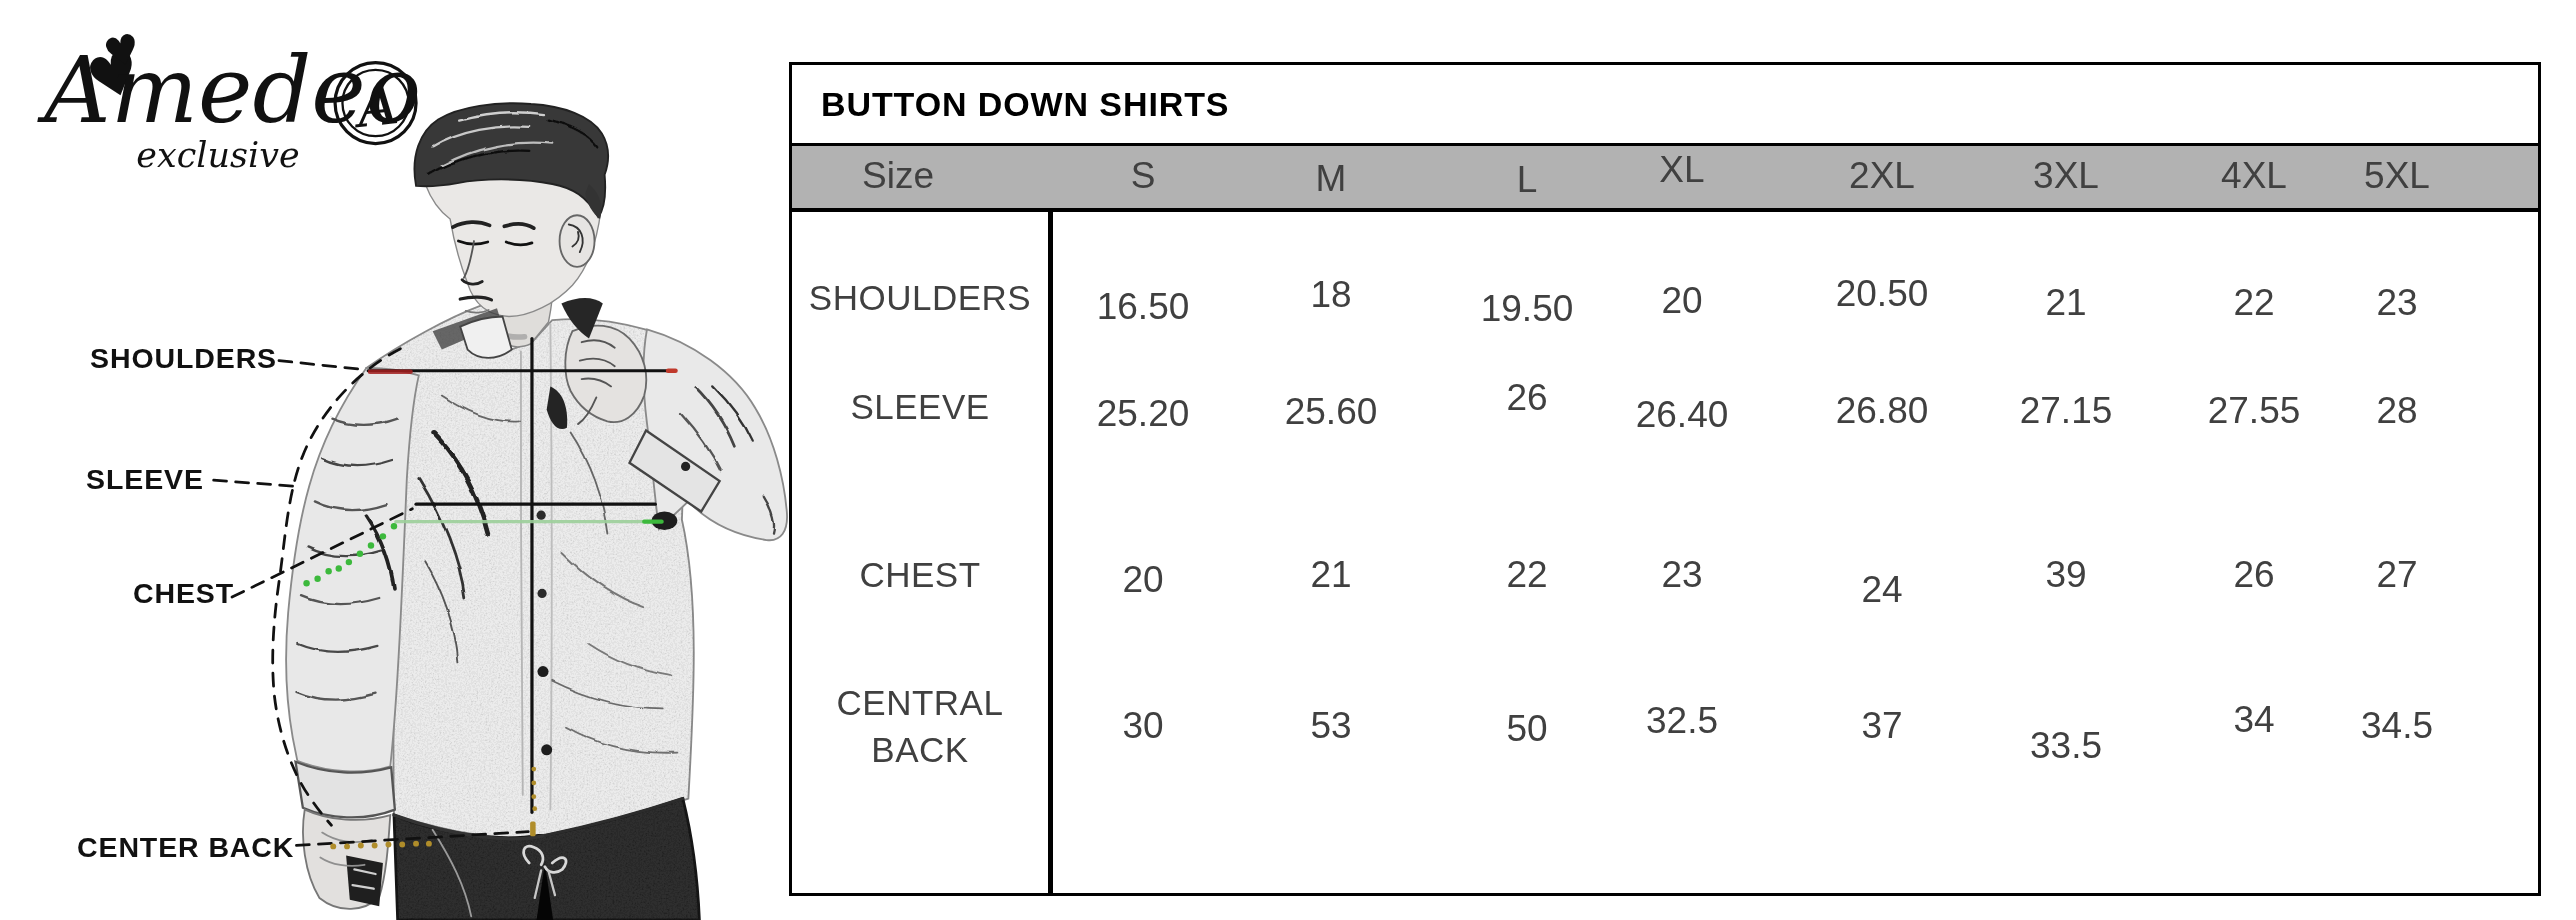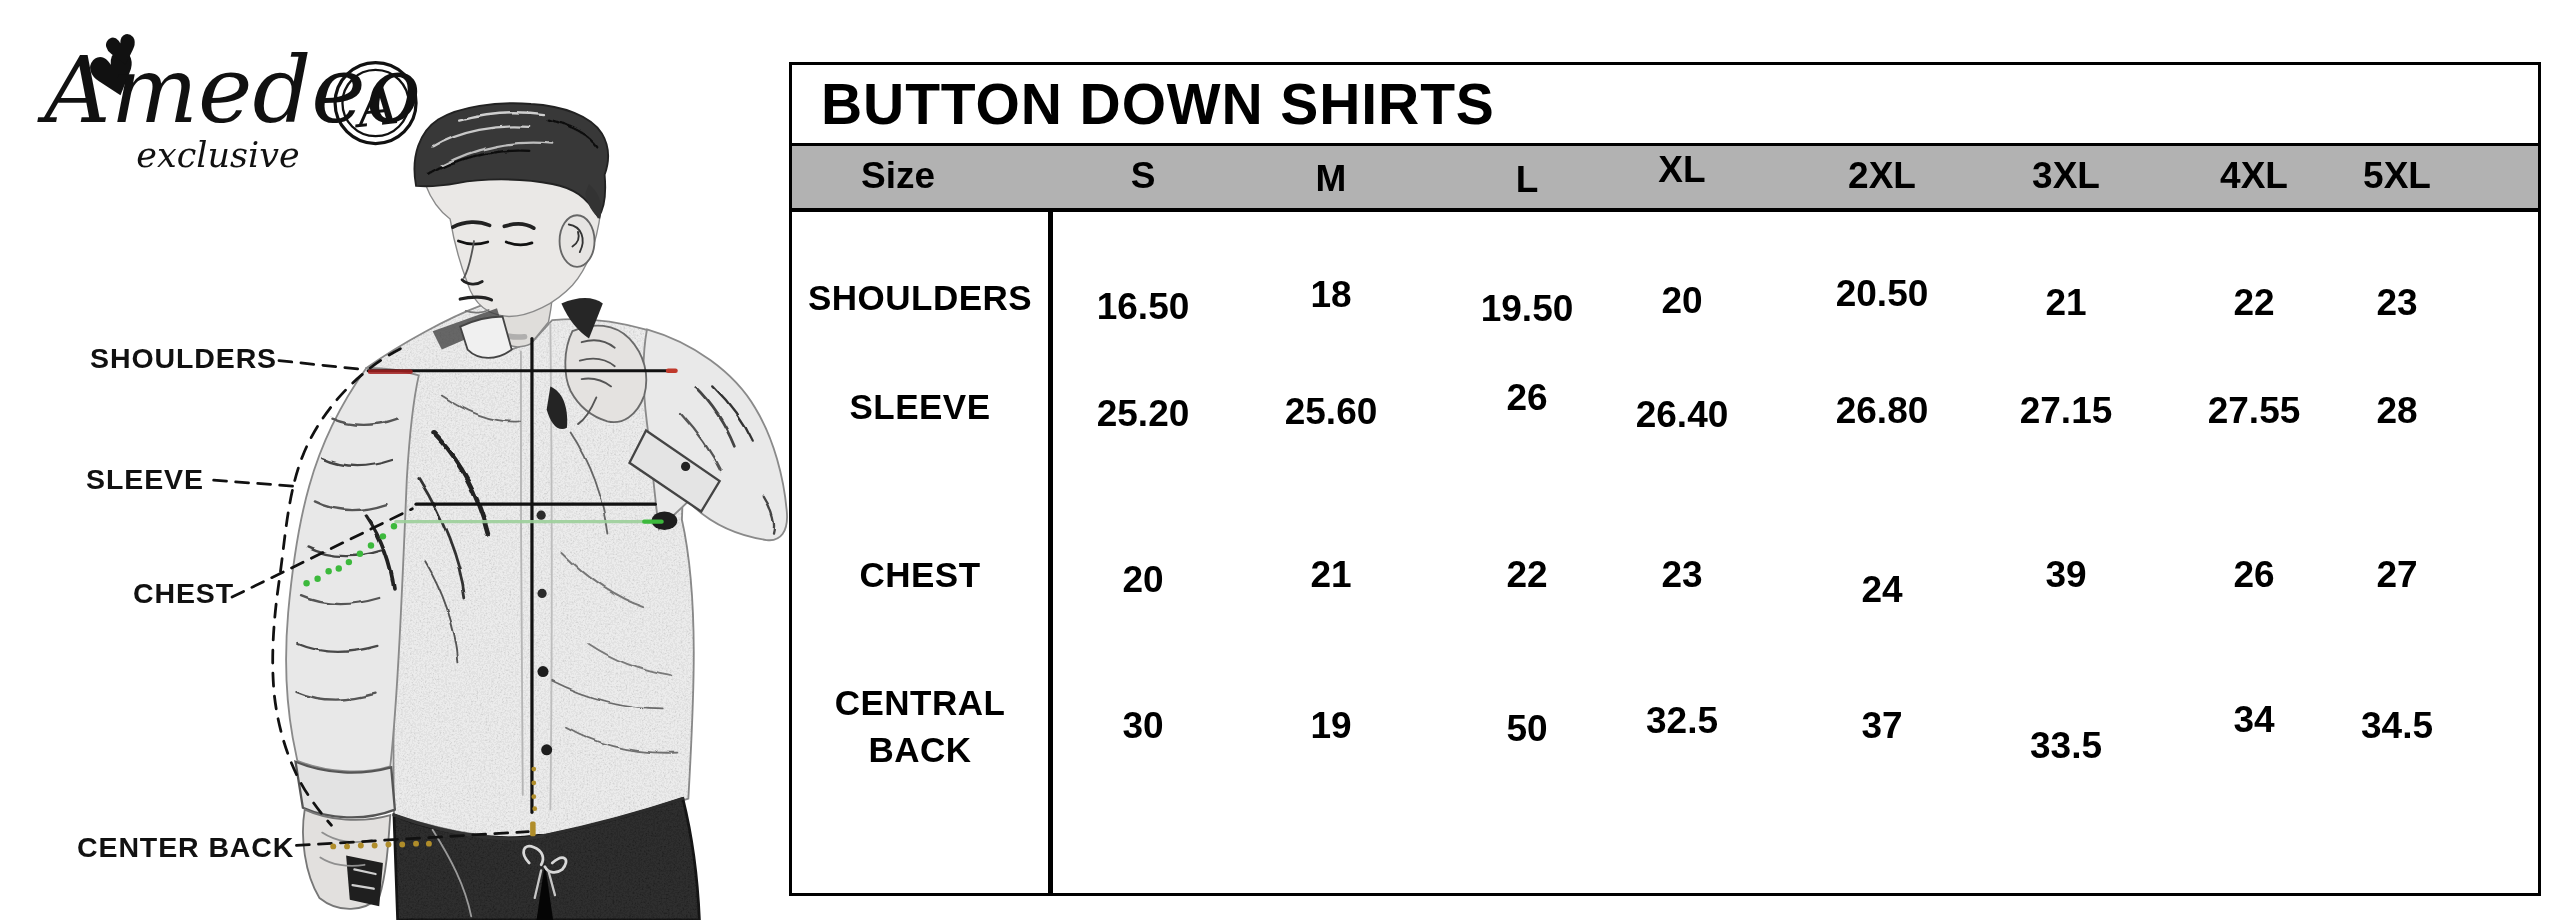--- a/index.html
+++ b/index.html
@@ -22,32 +22,32 @@
   #lbl-centerback{left:77px;top:831px;}
 
   
   .chart{
     position:absolute;left:789px;top:62px;width:1752px;height:834px;
     border:3.7px solid #000;box-sizing:border-box;background:#fff;z-index:2;
   }
   .chart-title-row{position:absolute;left:0;top:0;width:100%;height:78px;}
   .chart-title{
     position:absolute;left:29px;top:39px;transform:translateY(-50%);
-    font-size:57px;font-weight:700;letter-spacing:0.9px;color:#000;white-space:nowrap;text-align:right;
+    font-size:34px;font-weight:700;letter-spacing:0.9px;color:#000;white-space:nowrap;text-align:right;
   }
   .chart-header{
     position:absolute;left:0;top:78px;width:100%;height:69px;box-sizing:border-box;
     background:#b2b2b2;border-top:3.7px solid #000;border-bottom:4.6px solid #000;
   }
   .chart-divider{
     position:absolute;left:256px;top:147px;bottom:0;width:4.6px;background:#000;
   }
   .cell{
     position:absolute;transform:translate(-50%,-50%);top:50%;
-    white-space:nowrap;color:#000000;font-weight:700;
+    white-space:nowrap;color:#404040;font-weight:400;
   }
   .hcell{font-size:37px;top:30px;}
   .trow{position:absolute;left:0;top:0;width:100%;height:0;}
   .trow .cell{top:0;}
   .r0{top:238px;} .r1{top:346px;} .r2{top:510px;} .r3{top:661px;}
   .rlabel{font-size:35px;letter-spacing:0.5px;width:230px;white-space:normal;
           text-align:center;line-height:1.35;}
   .val{font-size:37px;}
   .c0{left:128px;} .c1{left:351px;} .c2{left:539px;} .c3{left:735px;}
   .c4{left:890px;} .c5{left:1090px;} .c6{left:1274px;} .c7{left:1462px;} .c8{left:1605px;}
@@ -315,21 +315,21 @@
           <div class="cell c3 val">22</div>
           <div class="cell c4 val">23</div>
           <div class="cell c5 val">24</div>
           <div class="cell c6 val">39</div>
           <div class="cell c7 val">26</div>
           <div class="cell c8 val">27</div>
         </div>
         <div class="trow r3">
           <div class="cell c0 rlabel">CENTRAL BACK</div>
           <div class="cell c1 val">30</div>
-          <div class="cell c2 val">19</div>
+          <div class="cell c2 val">53</div>
           <div class="cell c3 val">50</div>
           <div class="cell c4 val">32.5</div>
           <div class="cell c5 val">37</div>
           <div class="cell c6 val">33.5</div>
           <div class="cell c7 val">34</div>
           <div class="cell c8 val">34.5</div>
         </div>
       </div>
   </div>
 

